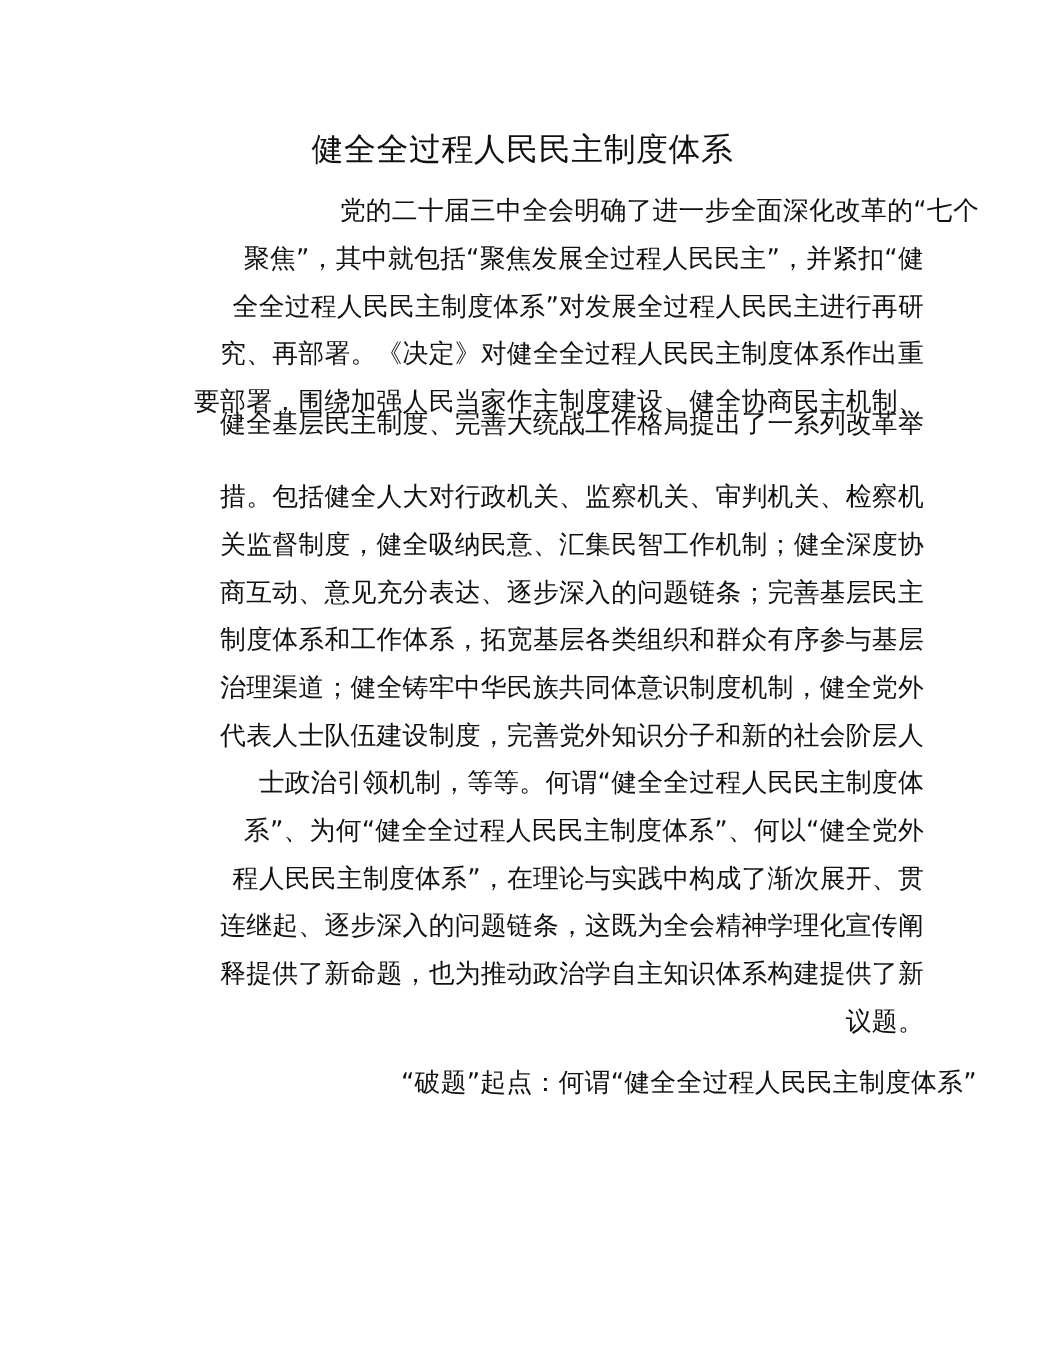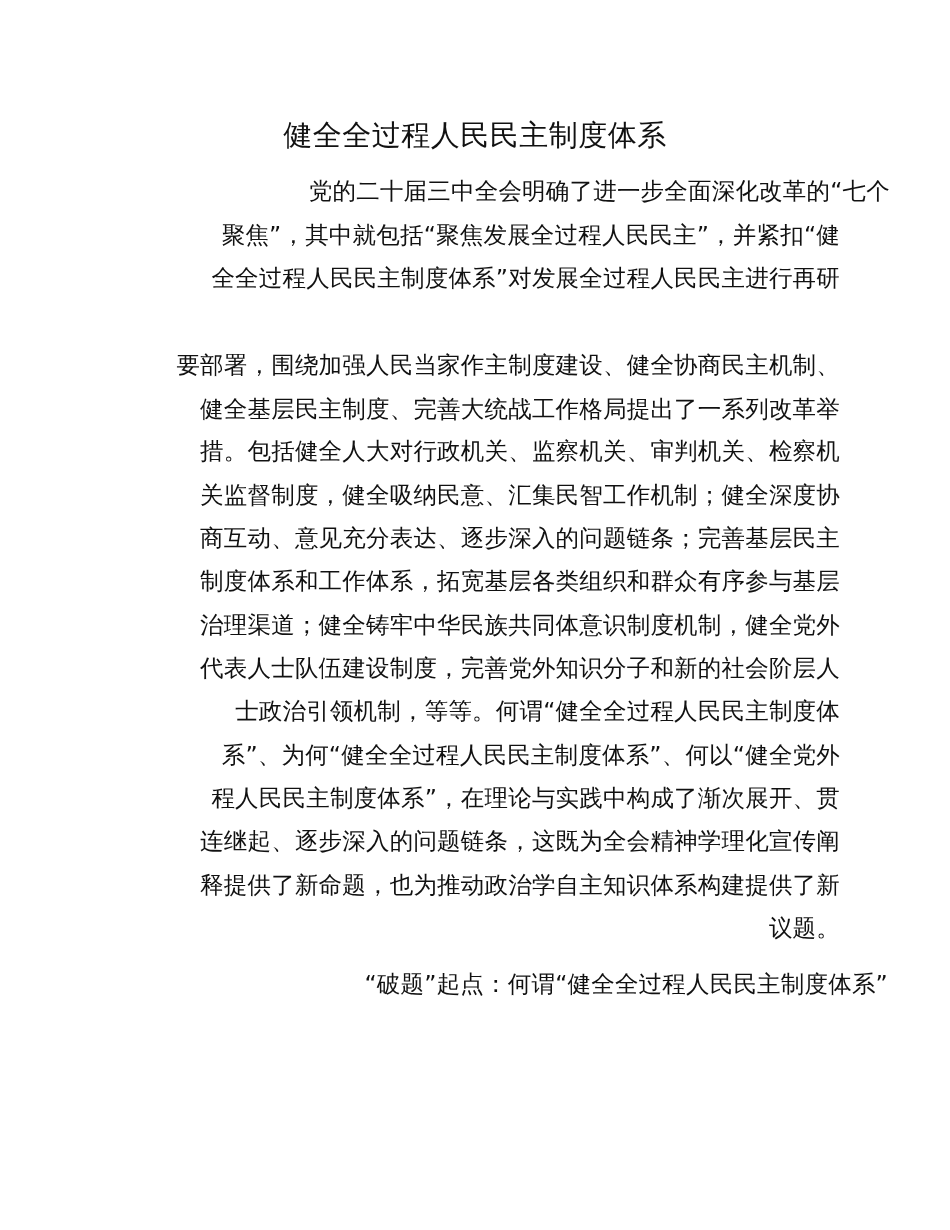--- a/index.html
+++ b/index.html
@@ -15,22 +15,23 @@
 </style>
 </head>
 <body>
 
 <div class="page">
   <div class="title">健全全过程人民民主制度体系</div>
 
   <div class="line indent" style="top:176px">党的二十届三中全会明确了进一步全面深化改革的“七个</div>
   <div class="line" style="top:220px">聚焦”，其中就包括“聚焦发展全过程人民民主”，并紧扣“健</div>
   <div class="line" style="top:263px">全全过程人民民主制度体系”对发展全过程人民民主进行再研</div>
+  <div class="line" style="top:306px">究、再部署。《决定》对健全全过程人民民主制度体系作出重</div>
   <div class="line" style="top:350px">要部署，围绕加强人民当家作主制度建设、健全协商民主机制、</div>
-  <div class="line" style="top:394px">健全基层民主制度、完善大统战工作格局提出了一系列改革举</div>
+  <div class="line" style="top:370px">健全基层民主制度、完善大统战工作格局提出了一系列改革举</div>
   <div class="line" style="top:436px">措。包括健全人大对行政机关、监察机关、审判机关、检察机</div>
   <div class="line" style="top:480px">关监督制度，健全吸纳民意、汇集民智工作机制；健全深度协</div>
   <div class="line" style="top:523px">商互动、意见充分表达、逐步深入的问题链条；完善基层民主</div>
   <div class="line" style="top:566px">制度体系和工作体系，拓宽基层各类组织和群众有序参与基层</div>
   <div class="line" style="top:610px">治理渠道；健全铸牢中华民族共同体意识制度机制，健全党外</div>
   <div class="line" style="top:653px">代表人士队伍建设制度，完善党外知识分子和新的社会阶层人</div>
   <div class="line" style="top:696px">士政治引领机制，等等。何谓“健全全过程人民民主制度体</div>
   <div class="line" style="top:740px">系”、为何“健全全过程人民民主制度体系”、何以“健全党外</div>
   <div class="line" style="top:783px">程人民民主制度体系”，在理论与实践中构成了渐次展开、贯</div>
   <div class="line" style="top:826px">连继起、逐步深入的问题链条，这既为全会精神学理化宣传阐</div>

